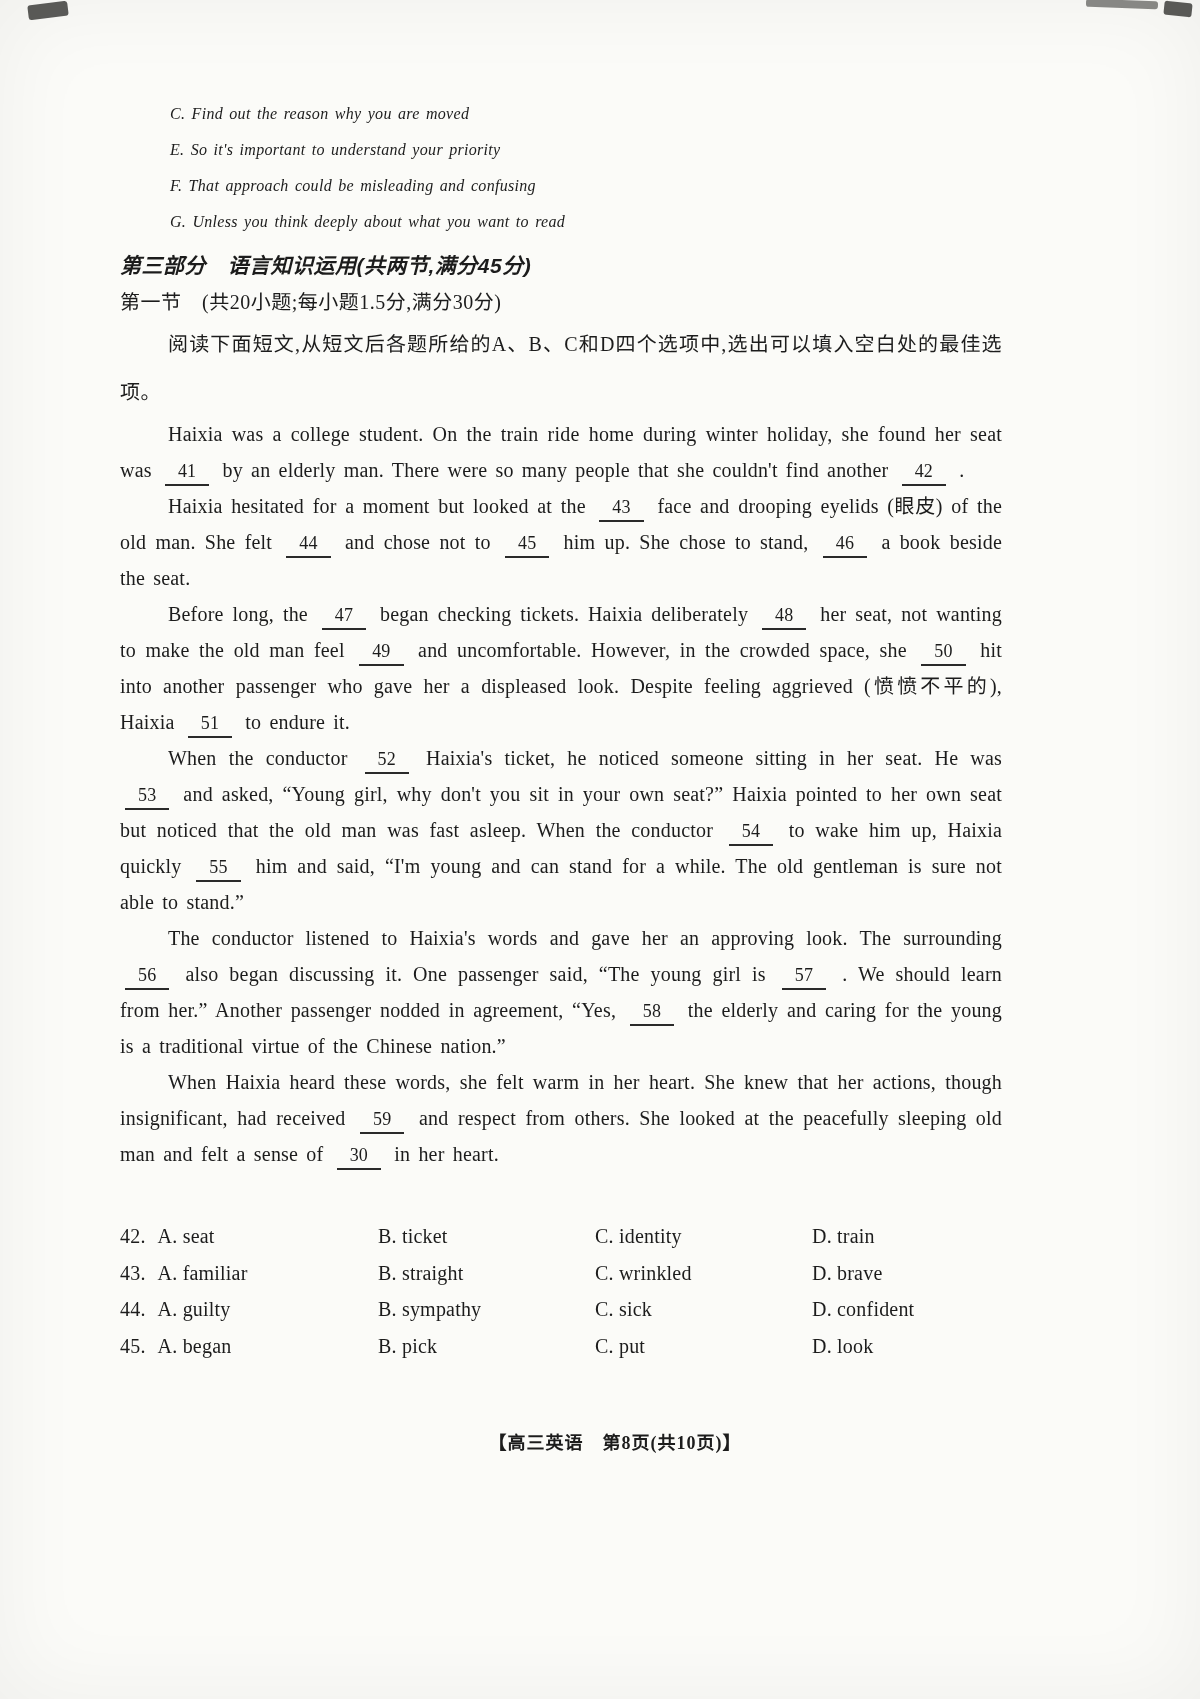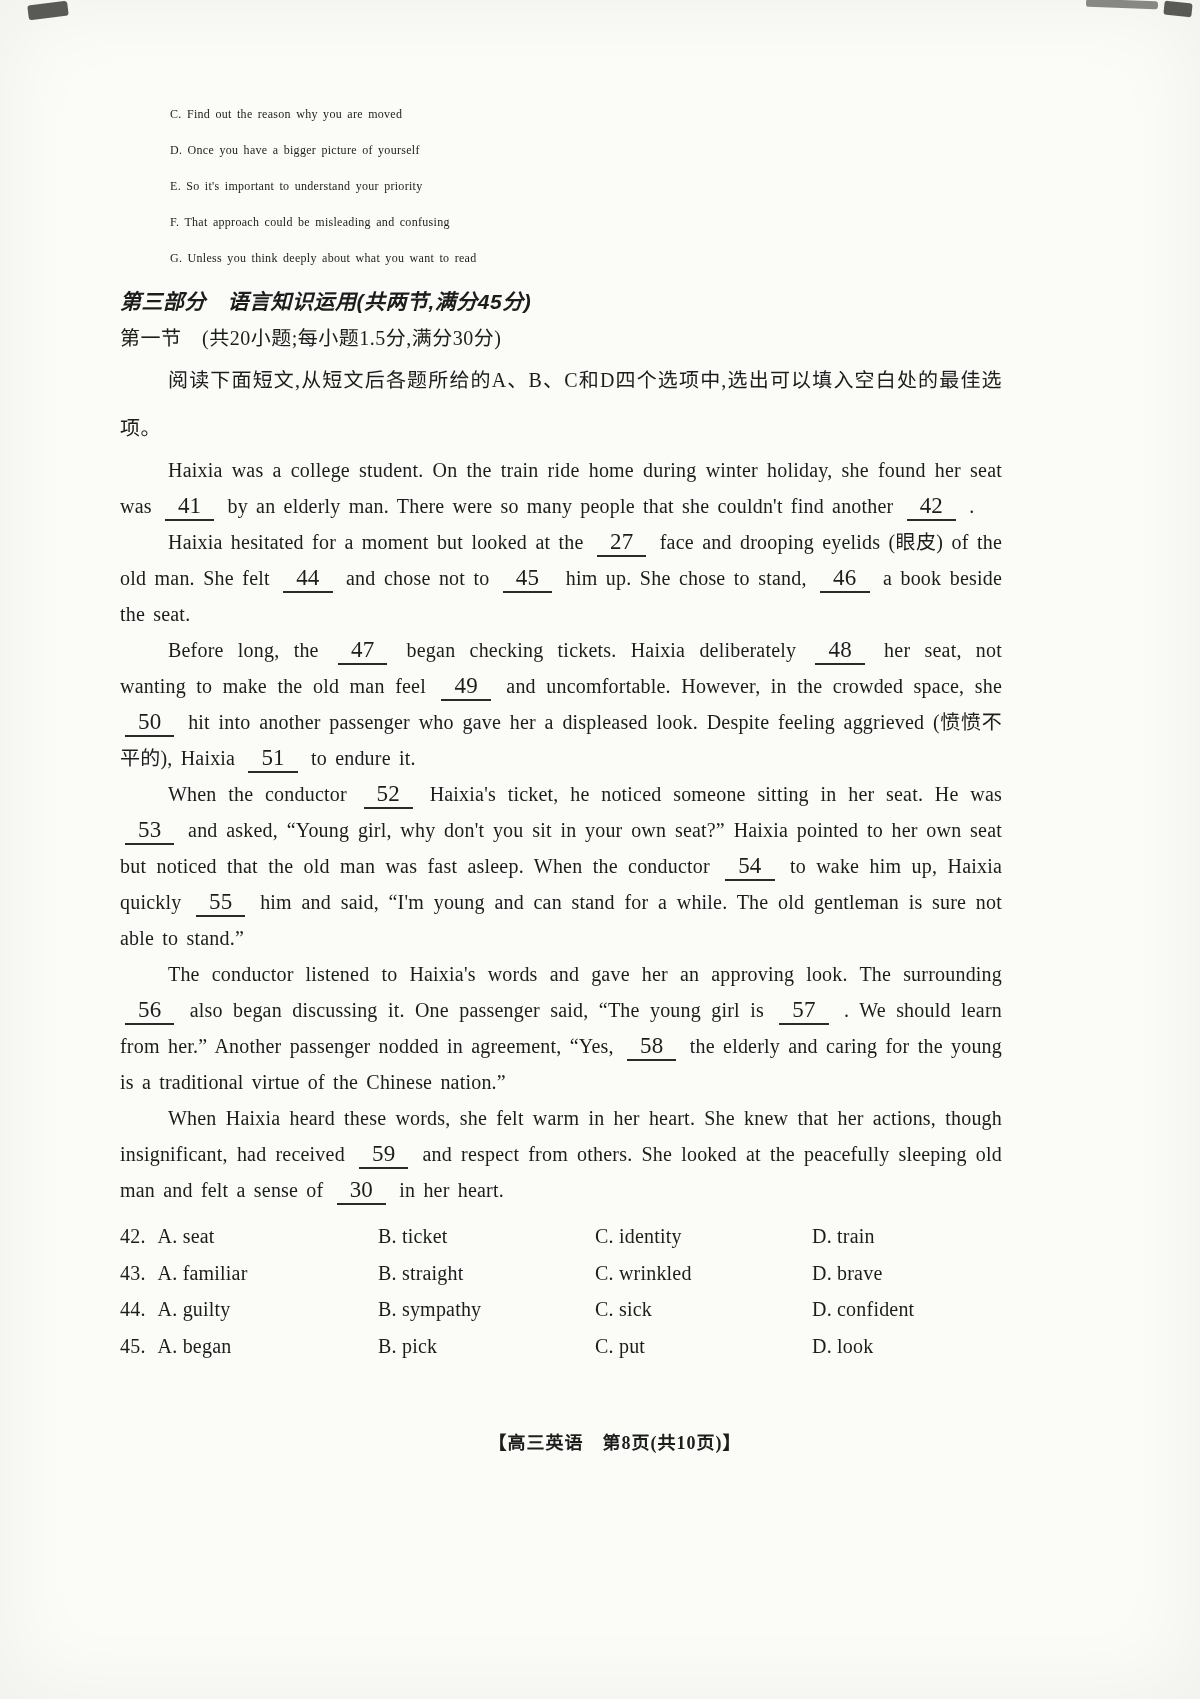--- a/index.html
+++ b/index.html
@@ -29,25 +29,26 @@
 
   .content {
     position: absolute;
     left: 120px;
     top: 96px;
     width: 882px;
   }
 
   .top-options { padding-left: 50px; }
   .top-option {
-    font-size: 12px;
+    font-size: 16px;
     line-height: 36px;
     letter-spacing: 0.3px;
     word-spacing: 2px;
     white-space: nowrap;
+    font-style: italic;
   }
 
   .part-header {
     margin-top: 8px;
     font-family: "Liberation Sans", "DejaVu Sans", sans-serif;
     font-weight: 700;
     font-size: 21px;
     line-height: 36px;
     letter-spacing: 0.5px;
     font-style: italic;
@@ -73,21 +74,21 @@
     word-spacing: 3px;
     letter-spacing: 0.2px;
   }
   .blank {
     display: inline-block;
     line-height: 26px;
     padding: 0 13px;
     margin: 0 5px;
     border-bottom: 2px solid #2a2a2a;
     text-indent: 0;
-    font-size: 23px;
+    font-size: 18px;
     text-align: center;
   }
 
   .questions {
     position: absolute;
     left: 120px;
     top: 1218px;
     width: 900px;
   }
   .qrow {
@@ -117,35 +118,34 @@
 <div class="page">
 
   <div class="scan-mark mark-tl"></div>
   <div class="scan-mark mark-tr1"></div>
   <div class="scan-mark mark-tr2"></div>
 
   <div class="content">
 
     <div class="top-options">
         <div class="top-option">C. Find out the reason why you are moved</div>
-        <div class="top-option">D. Once you have a bigger picture of yourself</div>
         <div class="top-option">E. So it's important to understand your priority</div>
         <div class="top-option">F. That approach could be misleading and confusing</div>
         <div class="top-option">G. Unless you think deeply about what you want to read</div>
       </div>
 
     <div class="part-header">第三部分　语言知识运用(共两节,满分45分)</div>
 
     <div class="section-header">第一节　(共20小题;每小题1.5分,满分30分)</div>
 
     <div class="instructions">阅读下面短文,从短文后各题所给的A、B、C和D四个选项中,选出可以填入空白处的最佳选项。</div>
 
     <div class="passage">
         <p class="para"><span>Haixia was a college student. On the train ride home during winter holiday, she found her seat was </span><span class="blank">41</span><span> by an elderly man. There were so many people that she couldn't find another </span><span class="blank">42</span><span> .</span></p>
-        <p class="para"><span>Haixia hesitated for a moment but looked at the </span><span class="blank">27</span><span> face and drooping eyelids (眼皮) of the old man. She felt </span><span class="blank">44</span><span> and chose not to </span><span class="blank">45</span><span> him up. She chose to stand, </span><span class="blank">46</span><span> a book beside the seat.</span></p>
+        <p class="para"><span>Haixia hesitated for a moment but looked at the </span><span class="blank">43</span><span> face and drooping eyelids (眼皮) of the old man. She felt </span><span class="blank">44</span><span> and chose not to </span><span class="blank">45</span><span> him up. She chose to stand, </span><span class="blank">46</span><span> a book beside the seat.</span></p>
         <p class="para"><span>Before long, the </span><span class="blank">47</span><span> began checking tickets. Haixia deliberately </span><span class="blank">48</span><span> her seat, not wanting to make the old man feel </span><span class="blank">49</span><span> and uncomfortable. However, in the crowded space, she </span><span class="blank">50</span><span> hit into another passenger who gave her a displeased look. Despite feeling aggrieved (愤愤不平的), Haixia </span><span class="blank">51</span><span> to endure it.</span></p>
         <p class="para"><span>When the conductor </span><span class="blank">52</span><span> Haixia's ticket, he noticed someone sitting in her seat. He was </span><span class="blank">53</span><span> and asked, “Young girl, why don't you sit in your own seat?” Haixia pointed to her own seat but noticed that the old man was fast asleep. When the conductor </span><span class="blank">54</span><span> to wake him up, Haixia quickly </span><span class="blank">55</span><span> him and said, “I'm young and can stand for a while. The old gentleman is sure not able to stand.”</span></p>
         <p class="para"><span>The conductor listened to Haixia's words and gave her an approving look. The surrounding </span><span class="blank">56</span><span> also began discussing it. One passenger said, “The young girl is </span><span class="blank">57</span><span> . We should learn from her.” Another passenger nodded in agreement, “Yes, </span><span class="blank">58</span><span> the elderly and caring for the young is a traditional virtue of the Chinese nation.”</span></p>
         <p class="para"><span>When Haixia heard these words, she felt warm in her heart. She knew that her actions, though insignificant, had received </span><span class="blank">59</span><span> and respect from others. She looked at the peacefully sleeping old man and felt a sense of </span><span class="blank">30</span><span> in her heart.</span></p>
       </div>
 
   </div>
 
   <div class="questions">
       <div class="qrow">

